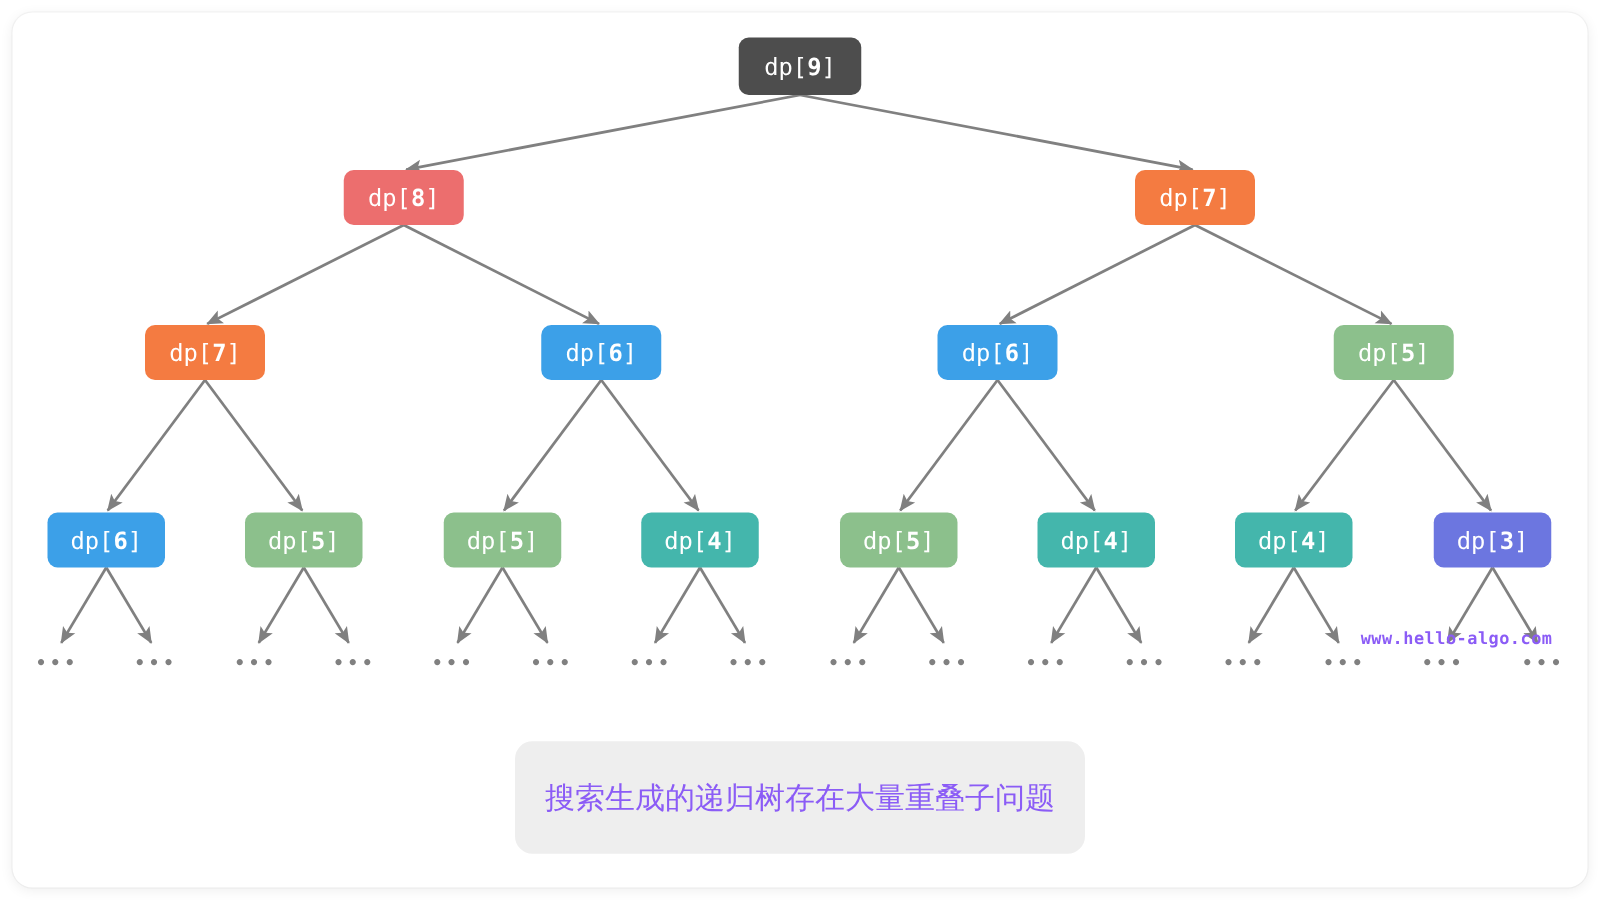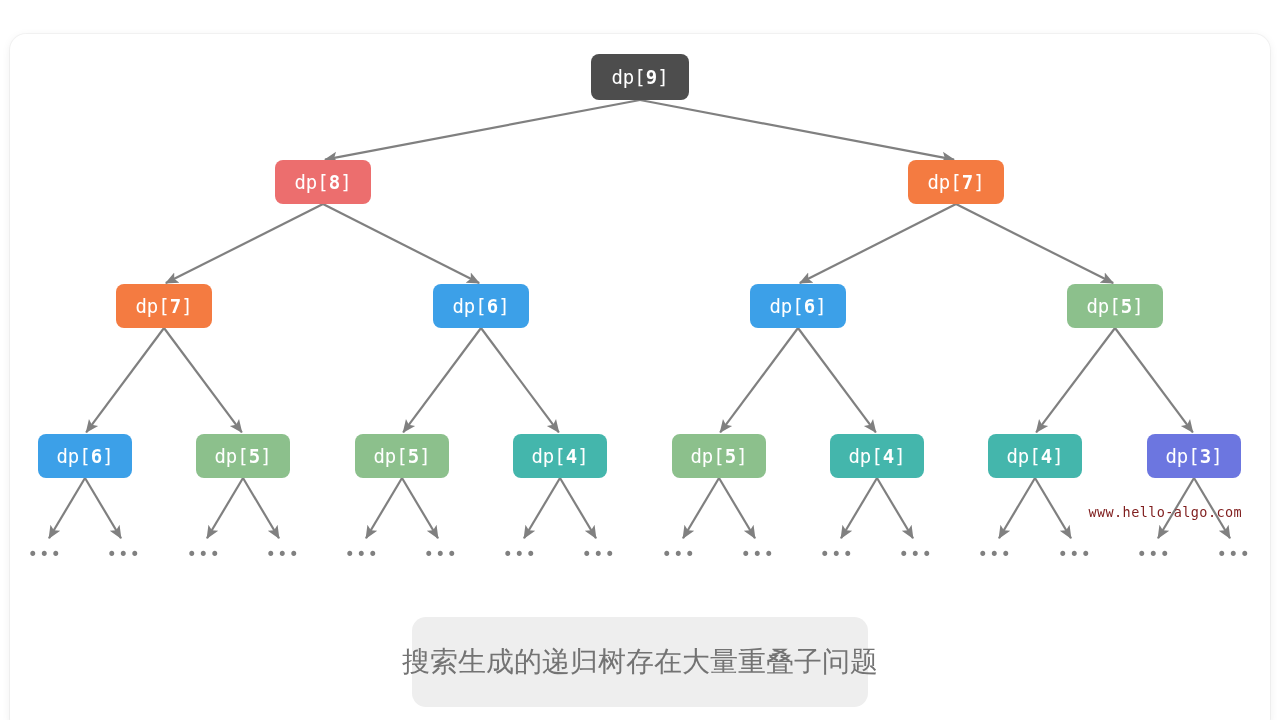--- a/index.html
+++ b/index.html
@@ -11,21 +11,20 @@
     width: 1280px;
     height: 720px;
     font-family: "DejaVu Sans", sans-serif;
     overflow: hidden;
   }
   #stage {
     position: relative;
     width: 1280px;
     height: 532px;
     background: #ffffff;
-    margin-top: 24px;
   }
   #card {
     position: absolute;
     left: 10px;
     top: 10px;
     width: 1260px;
     height: 700px;
     background: #ffffff;
     border-radius: 16px;
     box-shadow: 0 0 0 1px rgba(0,0,0,0.035), 0 2px 10px rgba(0,0,0,0.07);
@@ -63,38 +62,39 @@
     background: #eeeeee;
     border-radius: 14px;
     display: flex;
     flex-direction: column;
     align-items: center;
     justify-content: center;
     gap: 6px;
   }
   .caption-line {
     font-family: "DejaVu Sans", sans-serif;
-    font-size: 28px;
-    color: #737373;
+    font-size: 24px;
+    color: #8b5cf6;
     line-height: 1.35;
     white-space: nowrap;
   }
   .caption-line sup {
     font-size: 0.68em;
     font-weight: bold;
     vertical-align: super;
   }
   #watermark {
     position: absolute;
     right: 38px;
-    bottom: 36px;
+    bottom: 13px;
     font-family: "DejaVu Sans Mono", monospace;
     font-size: 13.5px;
-    color: #7f1d1d;
+    color: #8b5cf6;
     letter-spacing: 0.4px;
+    font-weight: bold;
   }
 </style>
 </head>
 <body>
 
 <div id="stage">
   <div id="card"></div>
 
   <svg id="tree-svg" viewBox="0 0 1280 720">
     <defs>

